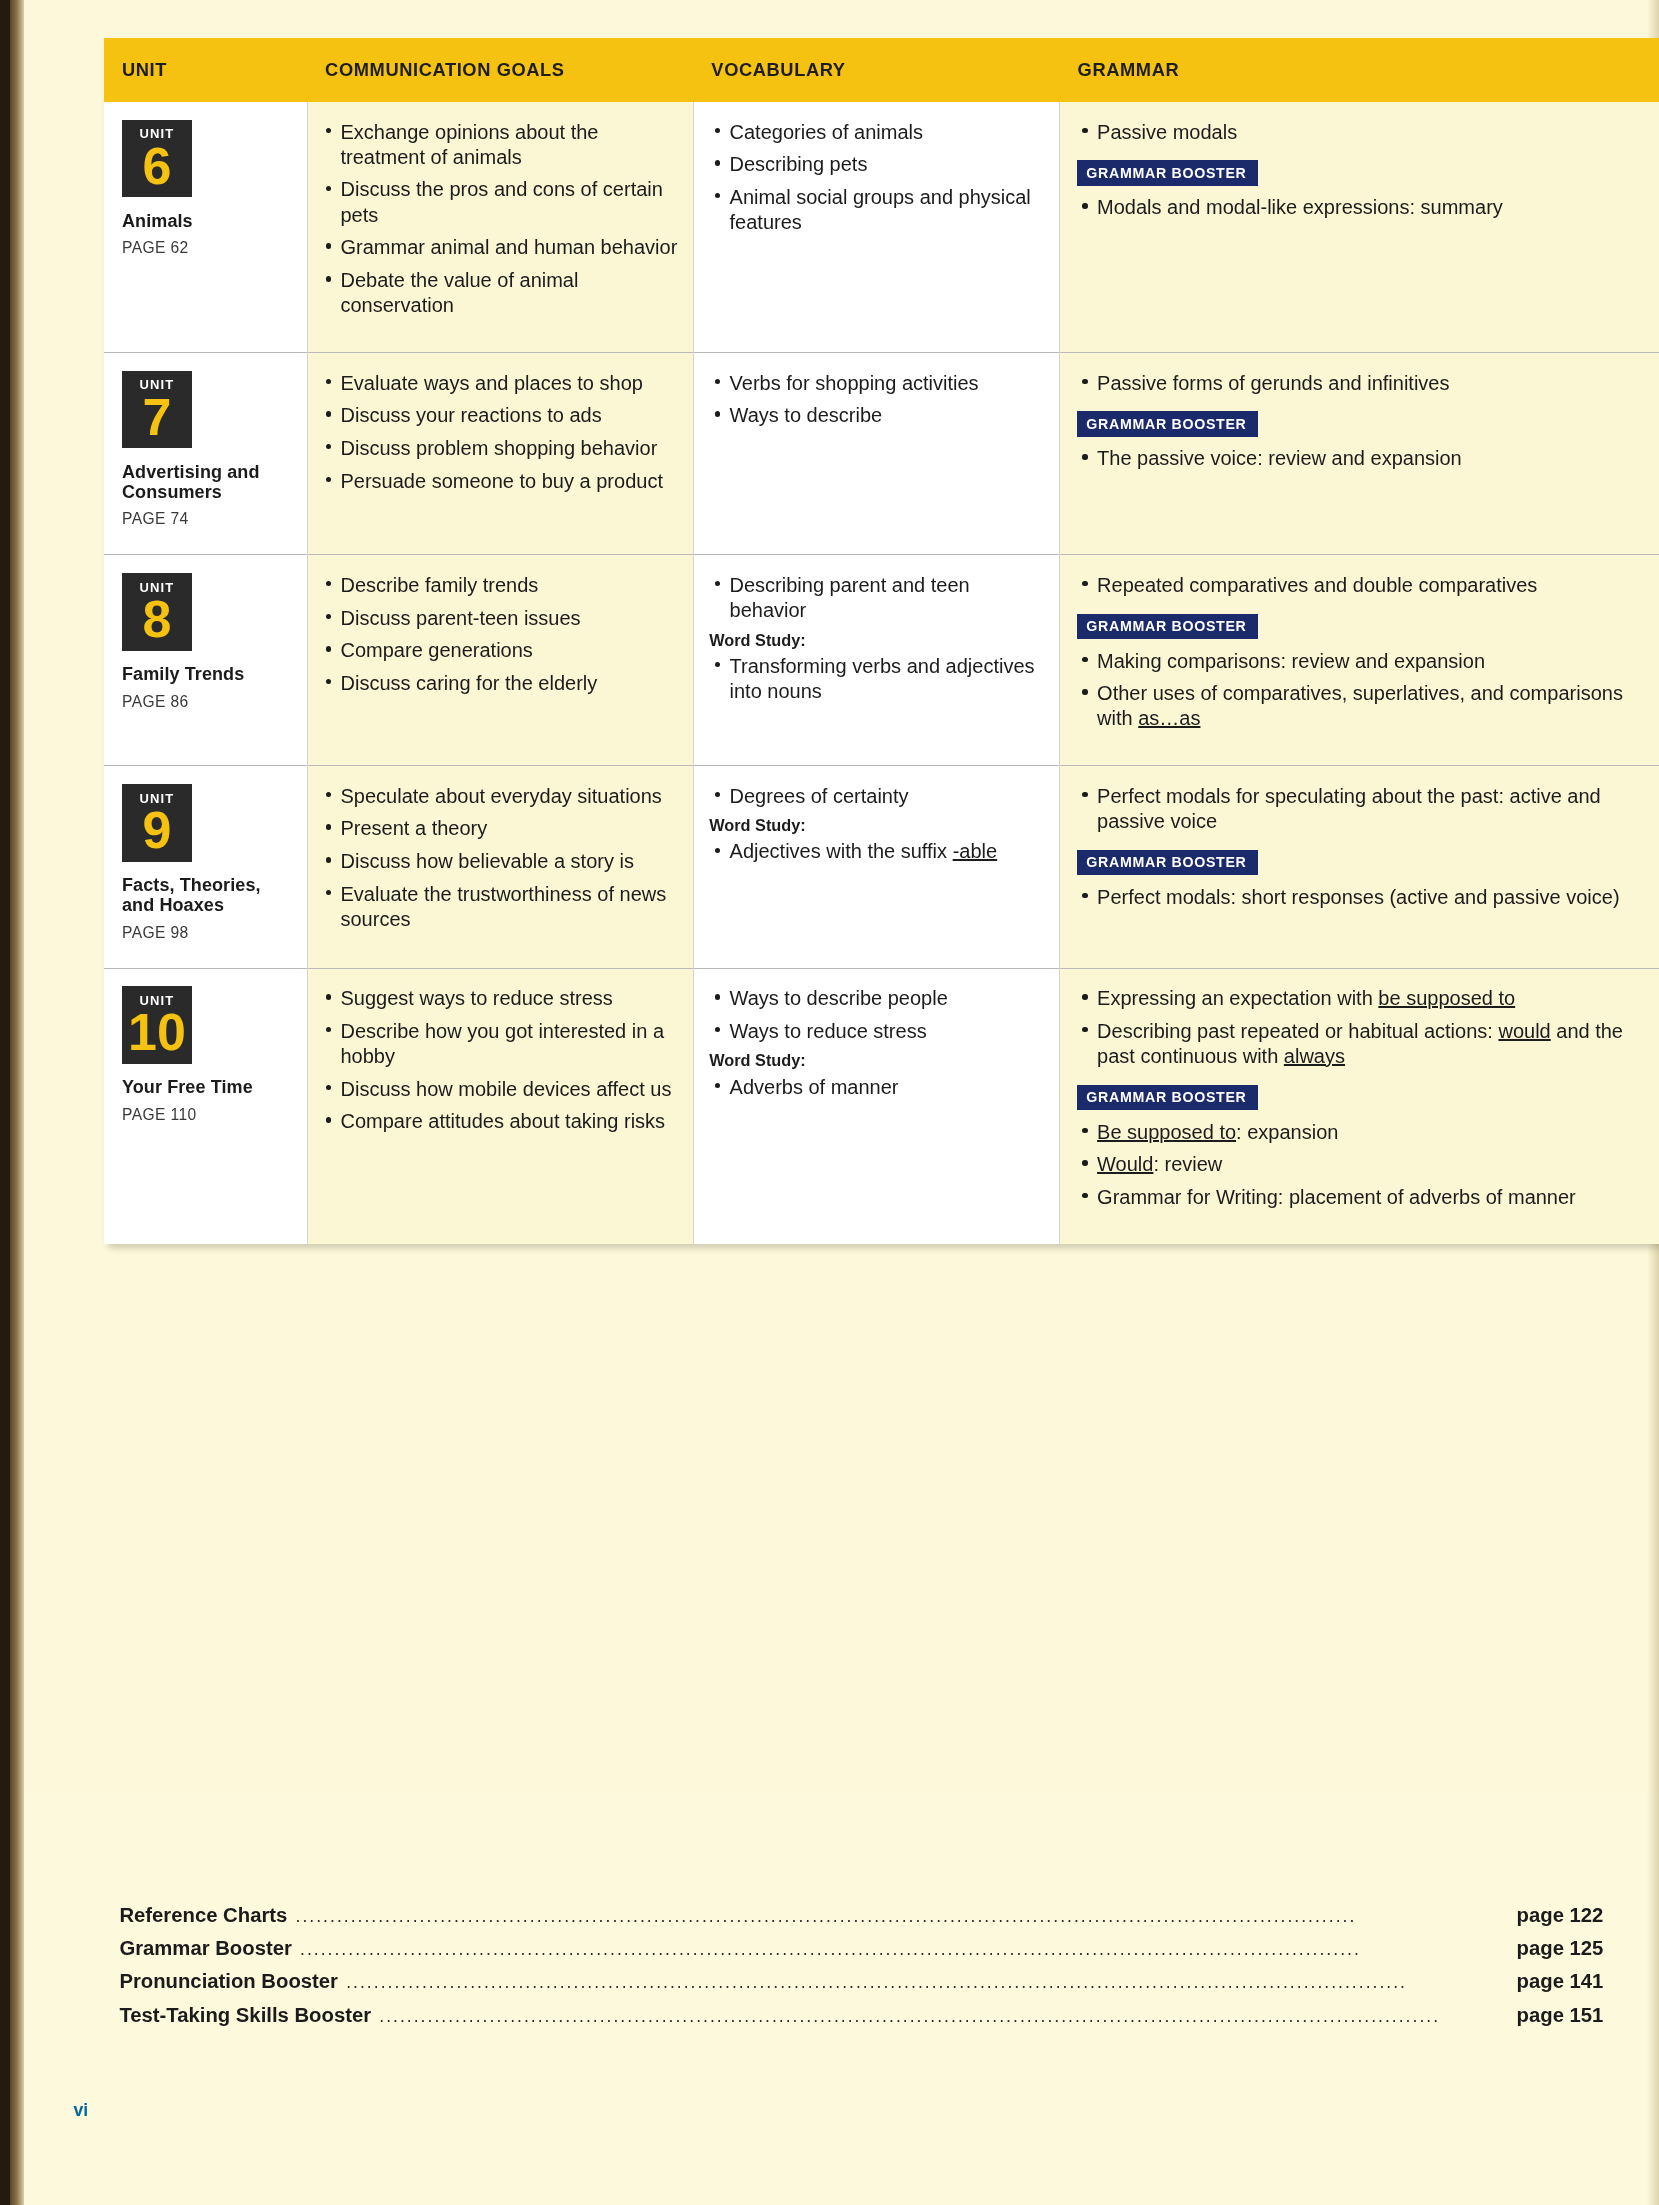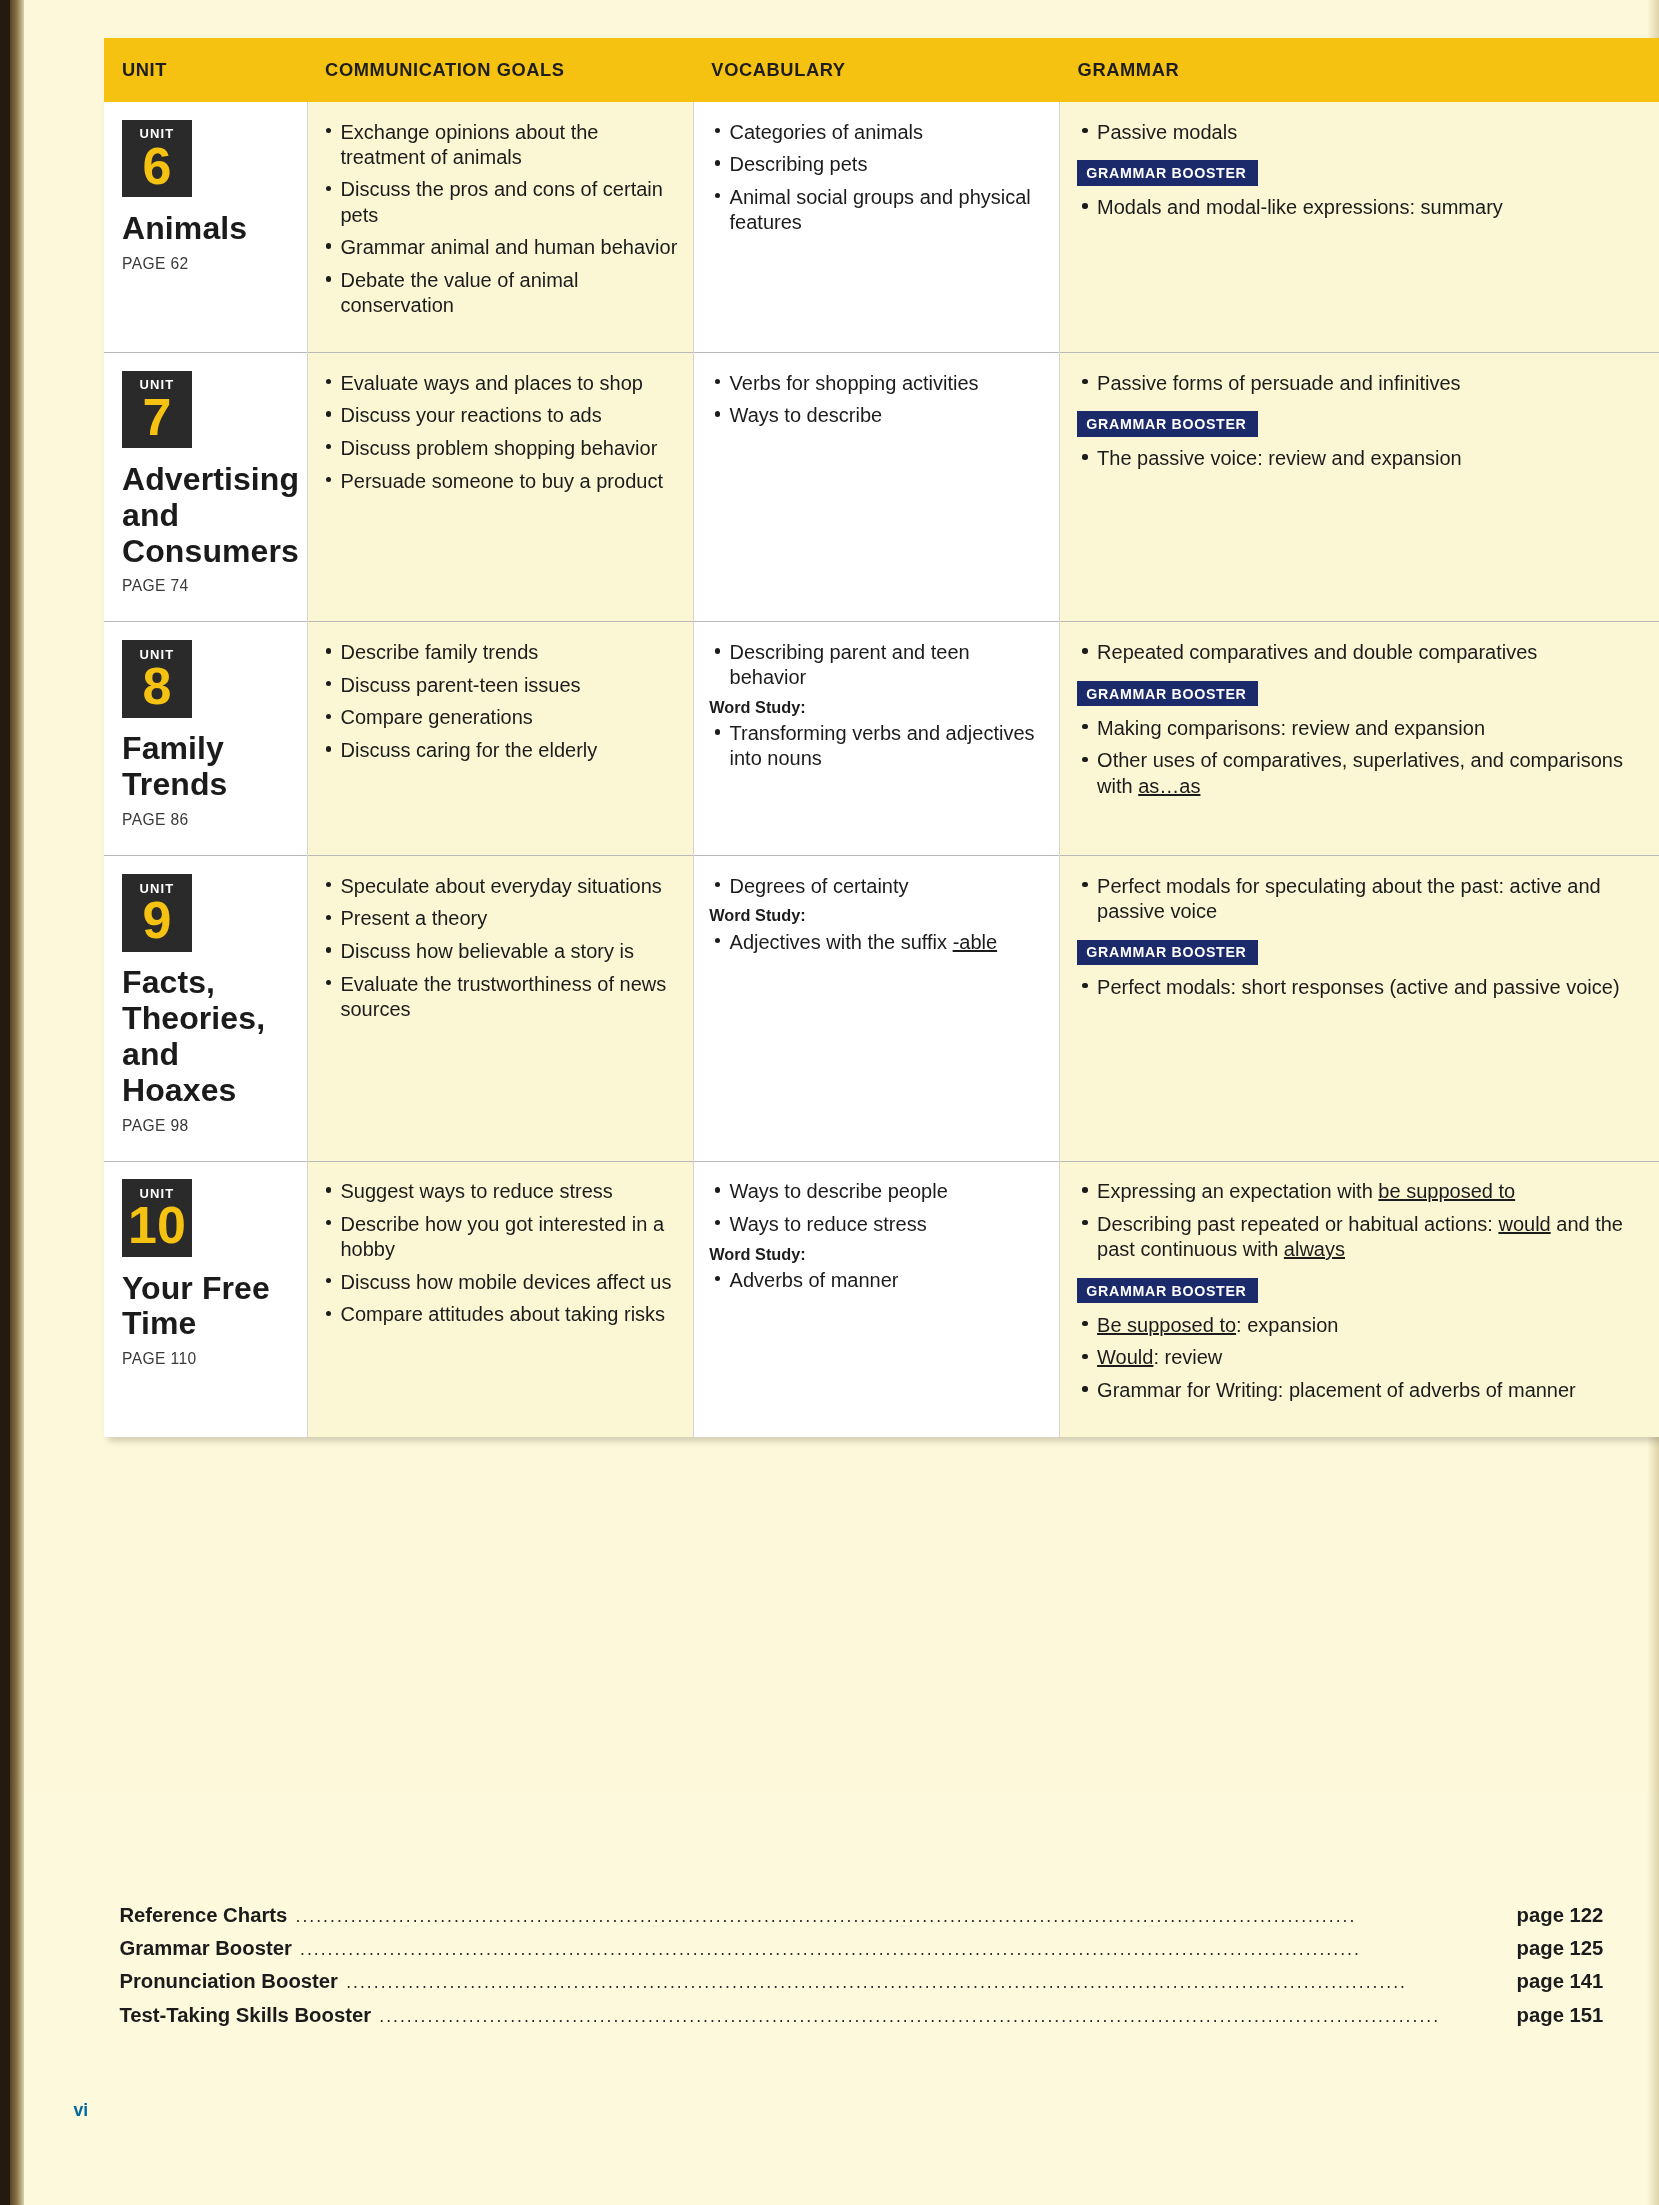--- a/index.html
+++ b/index.html
@@ -117,21 +117,21 @@
   }
   .unit-badge .u-num {
     display: block;
     font-size: 52px;
     line-height: .92;
     font-weight: bold;
     color: #f5c211;
     padding-bottom: 4.1px;
   }
   .unit-title {
-    font-size: 32px;
+    font-size: 18px;
     font-weight: bold;
     color: #1b1b1b;
     line-height: 1.12;
     margin-bottom: 8.1px;
     letter-spacing: 0.1px;
   }
   .unit-page {
     font-size: 15.6px;
     color: #3a3a3a;
     letter-spacing: 0.4px;
@@ -297,21 +297,21 @@
             </ul>
           </td>
           <td class="cell-vocab">
             <ul class="b">
               <li>Verbs for shopping activities</li>
               <li>Ways to describe</li>
             </ul>
           </td>
           <td class="cell-grammar">
             <ul class="b">
-              <li>Passive forms of persuade and infinitives</li>
+              <li>Passive forms of gerunds and infinitives</li>
             </ul>
             <div class="gb-badge">GRAMMAR BOOSTER</div>
             <ul class="b">
               <li>The passive voice: review and expansion</li>
             </ul>
           </td>
         </tr>
 
         <tr class="unit-row">
           <td class="cell-unit">

